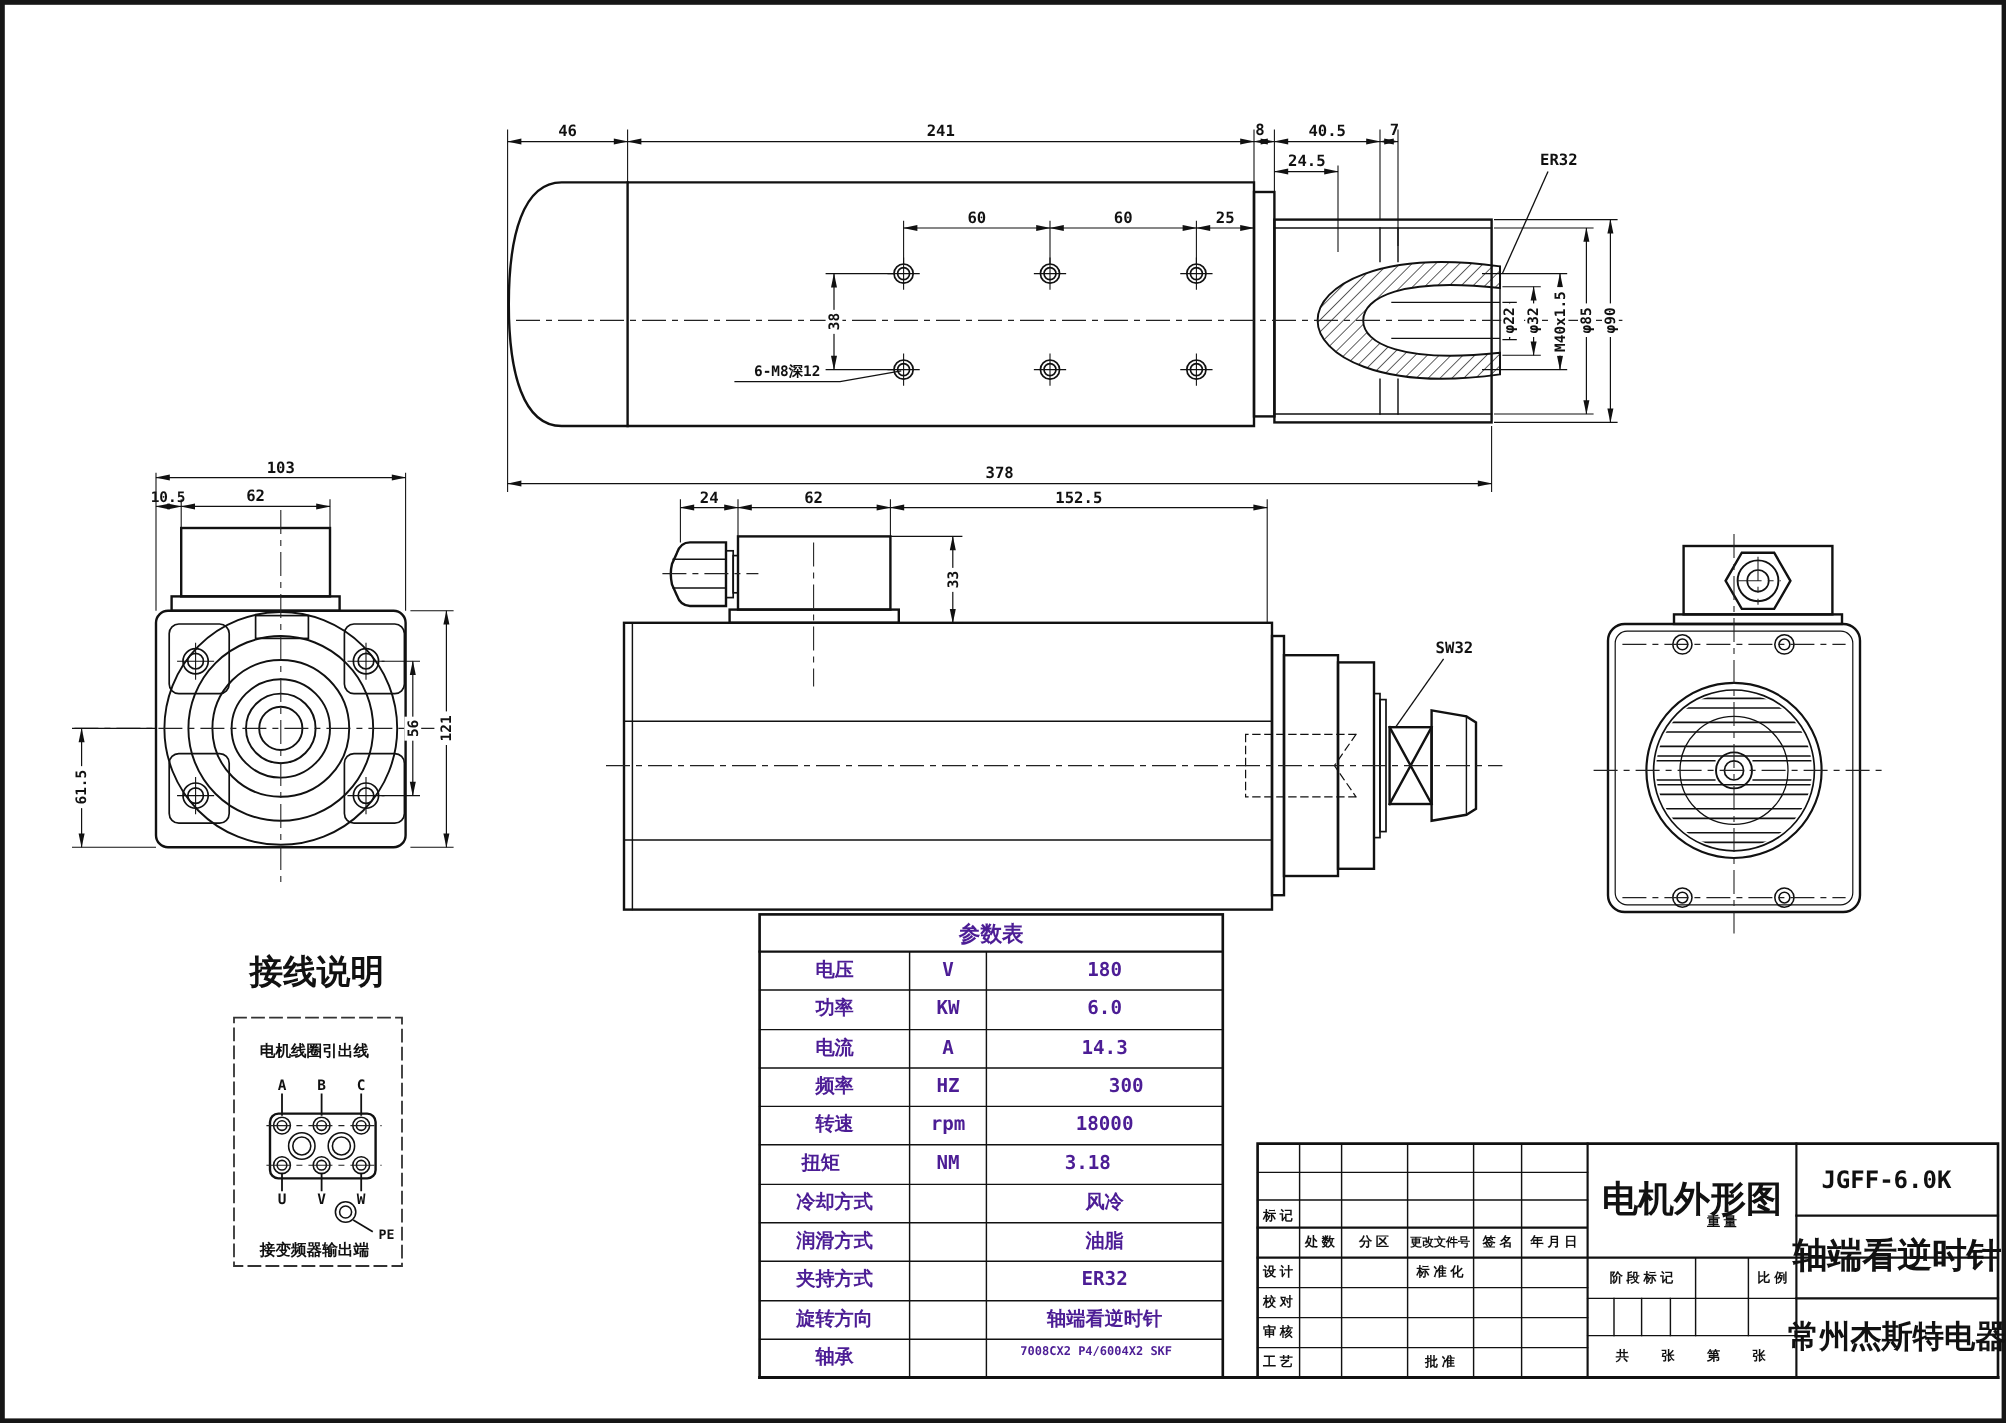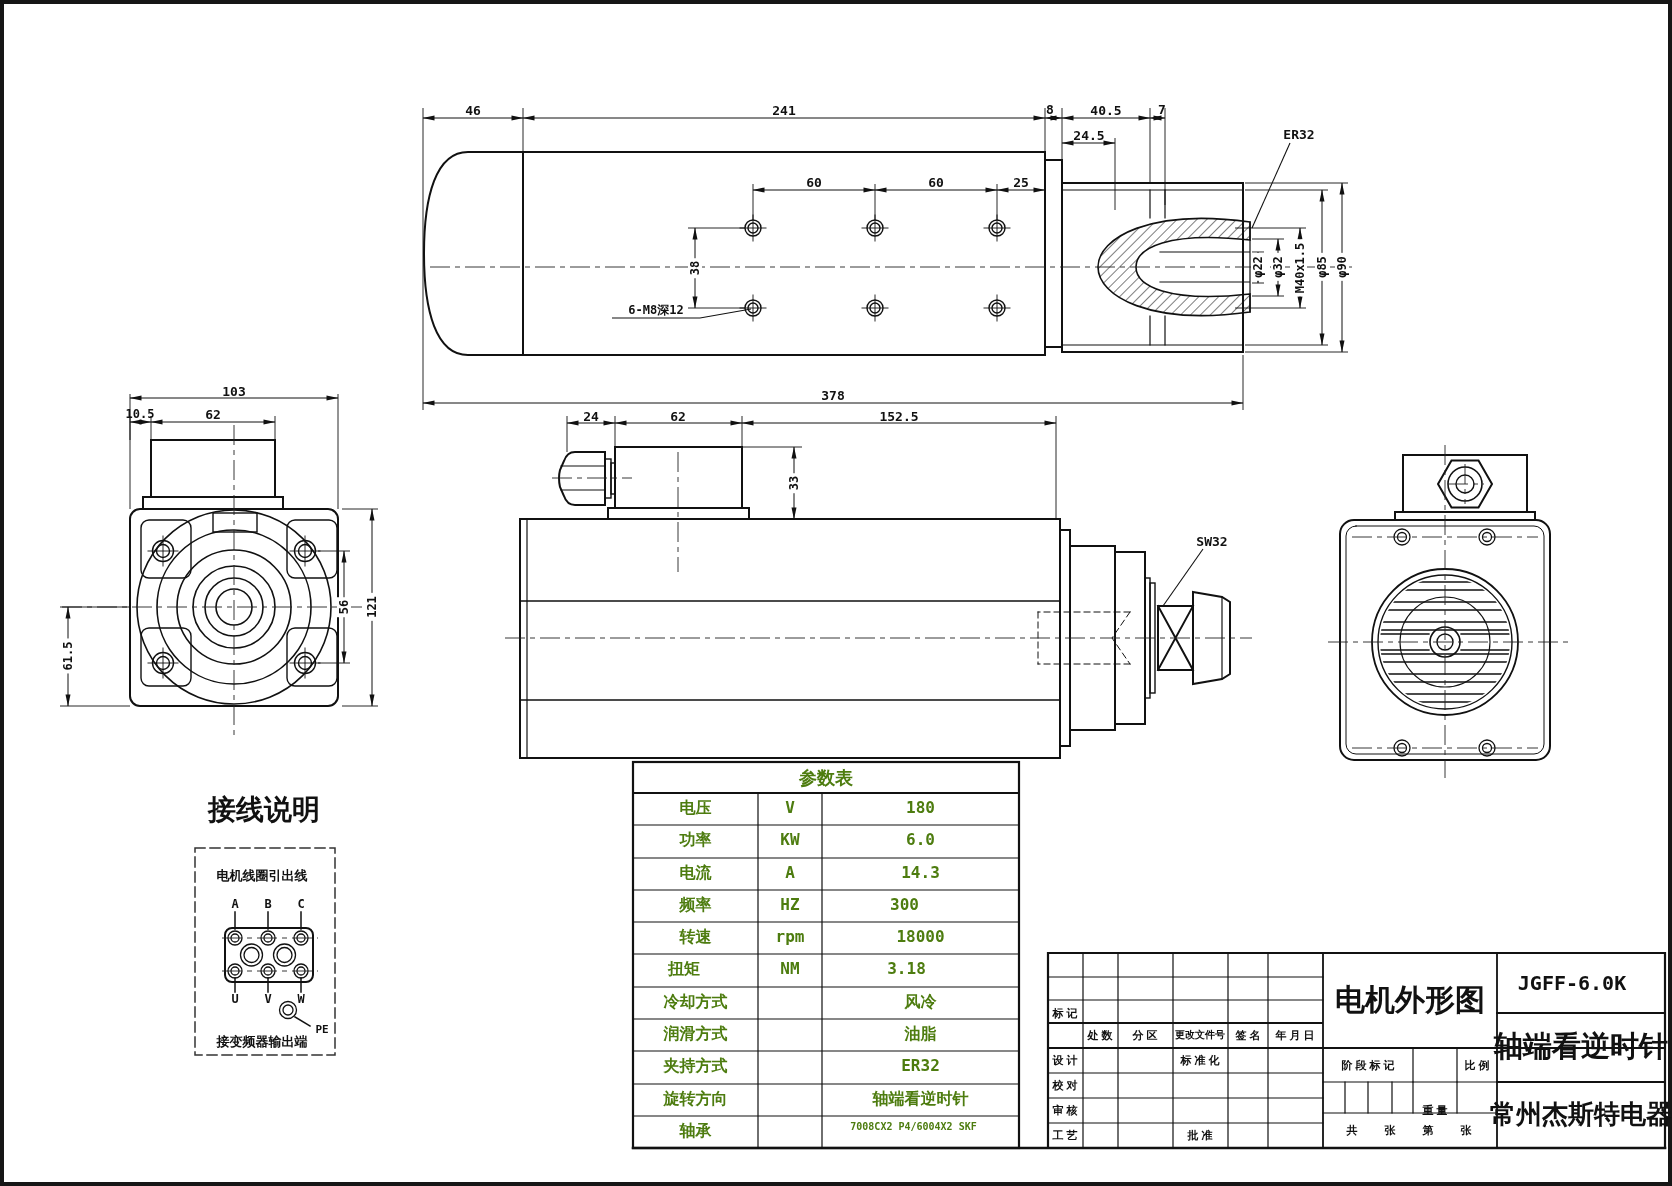--- a/index.html
+++ b/index.html
@@ -4,21 +4,21 @@
 <style>
   html,body{margin:0;padding:0;}
   body{width:1672px;height:1186px;position:relative;background:#fff;overflow:hidden;
        font-family:"Liberation Sans","DejaVu Sans",sans-serif;}
   .frame{position:absolute;inset:0;border:4px solid #161616;pointer-events:none;}
   svg{position:absolute;left:0;top:0;}
   .d  {position:absolute;transform:translate(-50%,-50%);font:bold 13px "DejaVu Sans Mono","Liberation Mono",monospace;color:#111;white-space:nowrap;}
   .dv {position:absolute;transform:translate(-50%,-50%) rotate(-90deg);font:bold 12px "DejaVu Sans Mono","Liberation Mono",monospace;color:#111;white-space:nowrap;background:#fff;padding:0 3px;}
   .cn {font-family:"Liberation Sans","DejaVu Sans",sans-serif;}
   .pc {position:absolute;transform:translateY(-50%);height:22px;line-height:22px;text-align:center;
-       font:bold 16px "Liberation Sans","DejaVu Sans",sans-serif;color:#4d7c0f;white-space:nowrap;}
+       font:bold 16px "Liberation Sans","DejaVu Sans",sans-serif;color:#4c1d95;white-space:nowrap;}
   .pm {font-family:"DejaVu Sans Mono","Liberation Mono",monospace;}
   .tb {position:absolute;transform:translate(-50%,-50%);font:bold 11px "Liberation Sans","DejaVu Sans",sans-serif;color:#111;white-space:nowrap;}
 </style>
 </head>
 <body>
 
 <svg width="1672" height="1186" viewBox="0 0 1672 1186">
   <defs>
     <marker id="ar" markerWidth="14" markerHeight="8" refX="12.5" refY="4" orient="auto-start-reverse" markerUnits="userSpaceOnUse">
       <path d="M13,4 L1,1.5 L1,6.5 Z" fill="#111"></path>
@@ -306,21 +306,21 @@
 <span class="pc" style="left:633px;top:841px;width:125px">功率</span>
 <span class="pc pm" style="left:758px;top:841px;width:64px">KW</span>
 <span class="pc pm" style="left:822px;top:841px;width:197px">6.0</span>
 
 <span class="pc" style="left:633px;top:874px;width:125px">电流</span>
 <span class="pc pm" style="left:758px;top:874px;width:64px">A</span>
 <span class="pc pm" style="left:822px;top:874px;width:197px">14.3</span>
 
 <span class="pc" style="left:633px;top:906px;width:125px">频率</span>
 <span class="pc pm" style="left:758px;top:906px;width:64px">HZ</span>
-<span class="pc pm" style="left:788px;top:906px;width:233px">300</span>
+<span class="pc pm" style="left:822px;top:906px;width:233px">300</span>
 
 <span class="pc" style="left:633px;top:938px;width:125px">转速</span>
 <span class="pc pm" style="left:758px;top:938px;width:64px">rpm</span>
 <span class="pc pm" style="left:822px;top:938px;width:197px">18000</span>
 
 <span class="pc" style="left:633px;top:970px;width:102px">扭矩</span>
 <span class="pc pm" style="left:758px;top:970px;width:64px">NM</span>
 <span class="pc pm" style="left:822px;top:970px;width:169px">3.18</span>
 
 <span class="pc" style="left:633px;top:1003px;width:125px">冷却方式</span>
@@ -345,21 +345,21 @@
 <span class="tb" style="left:1248px;top:1035px">签 名</span>
 <span class="tb" style="left:1295px;top:1035px">年 月 日</span>
 <span class="tb" style="left:1065px;top:1060px">设 计</span>
 <span class="tb" style="left:1065px;top:1085px">校 对</span>
 <span class="tb" style="left:1065px;top:1110px">审 核</span>
 <span class="tb" style="left:1065px;top:1135px">工 艺</span>
 <span class="tb" style="left:1200px;top:1060px">标 准 化</span>
 <span class="tb" style="left:1200px;top:1135px">批 准</span>
 <span class="tb" style="left:1410px;top:1000px;font-size:30px">电机外形图</span>
 <span class="tb" style="left:1368px;top:1065px">阶 段 标 记</span>
-<span class="tb" style="left:1435px;top:1110px">重 量</span>
+<span class="tb" style="left:1435px;top:1018px">重 量</span>
 <span class="tb" style="left:1477px;top:1065px">比 例</span>
 <span class="tb" style="left:1352px;top:1130px">共</span>
 <span class="tb" style="left:1390px;top:1130px">张</span>
 <span class="tb" style="left:1428px;top:1130px">第</span>
 <span class="tb" style="left:1466px;top:1130px">张</span>
 <span class="tb" style="left:1572px;top:983px;font-size:20px;font-family:'DejaVu Sans Mono','Liberation Mono',monospace">JGFF-6.0K</span>
 <span class="tb" style="left:1581px;top:1047px;font-size:29px">轴端看逆时针</span>
 <span class="tb" style="left:1581px;top:1114px;font-size:26px">常州杰斯特电器</span>
 
 </body></html>

